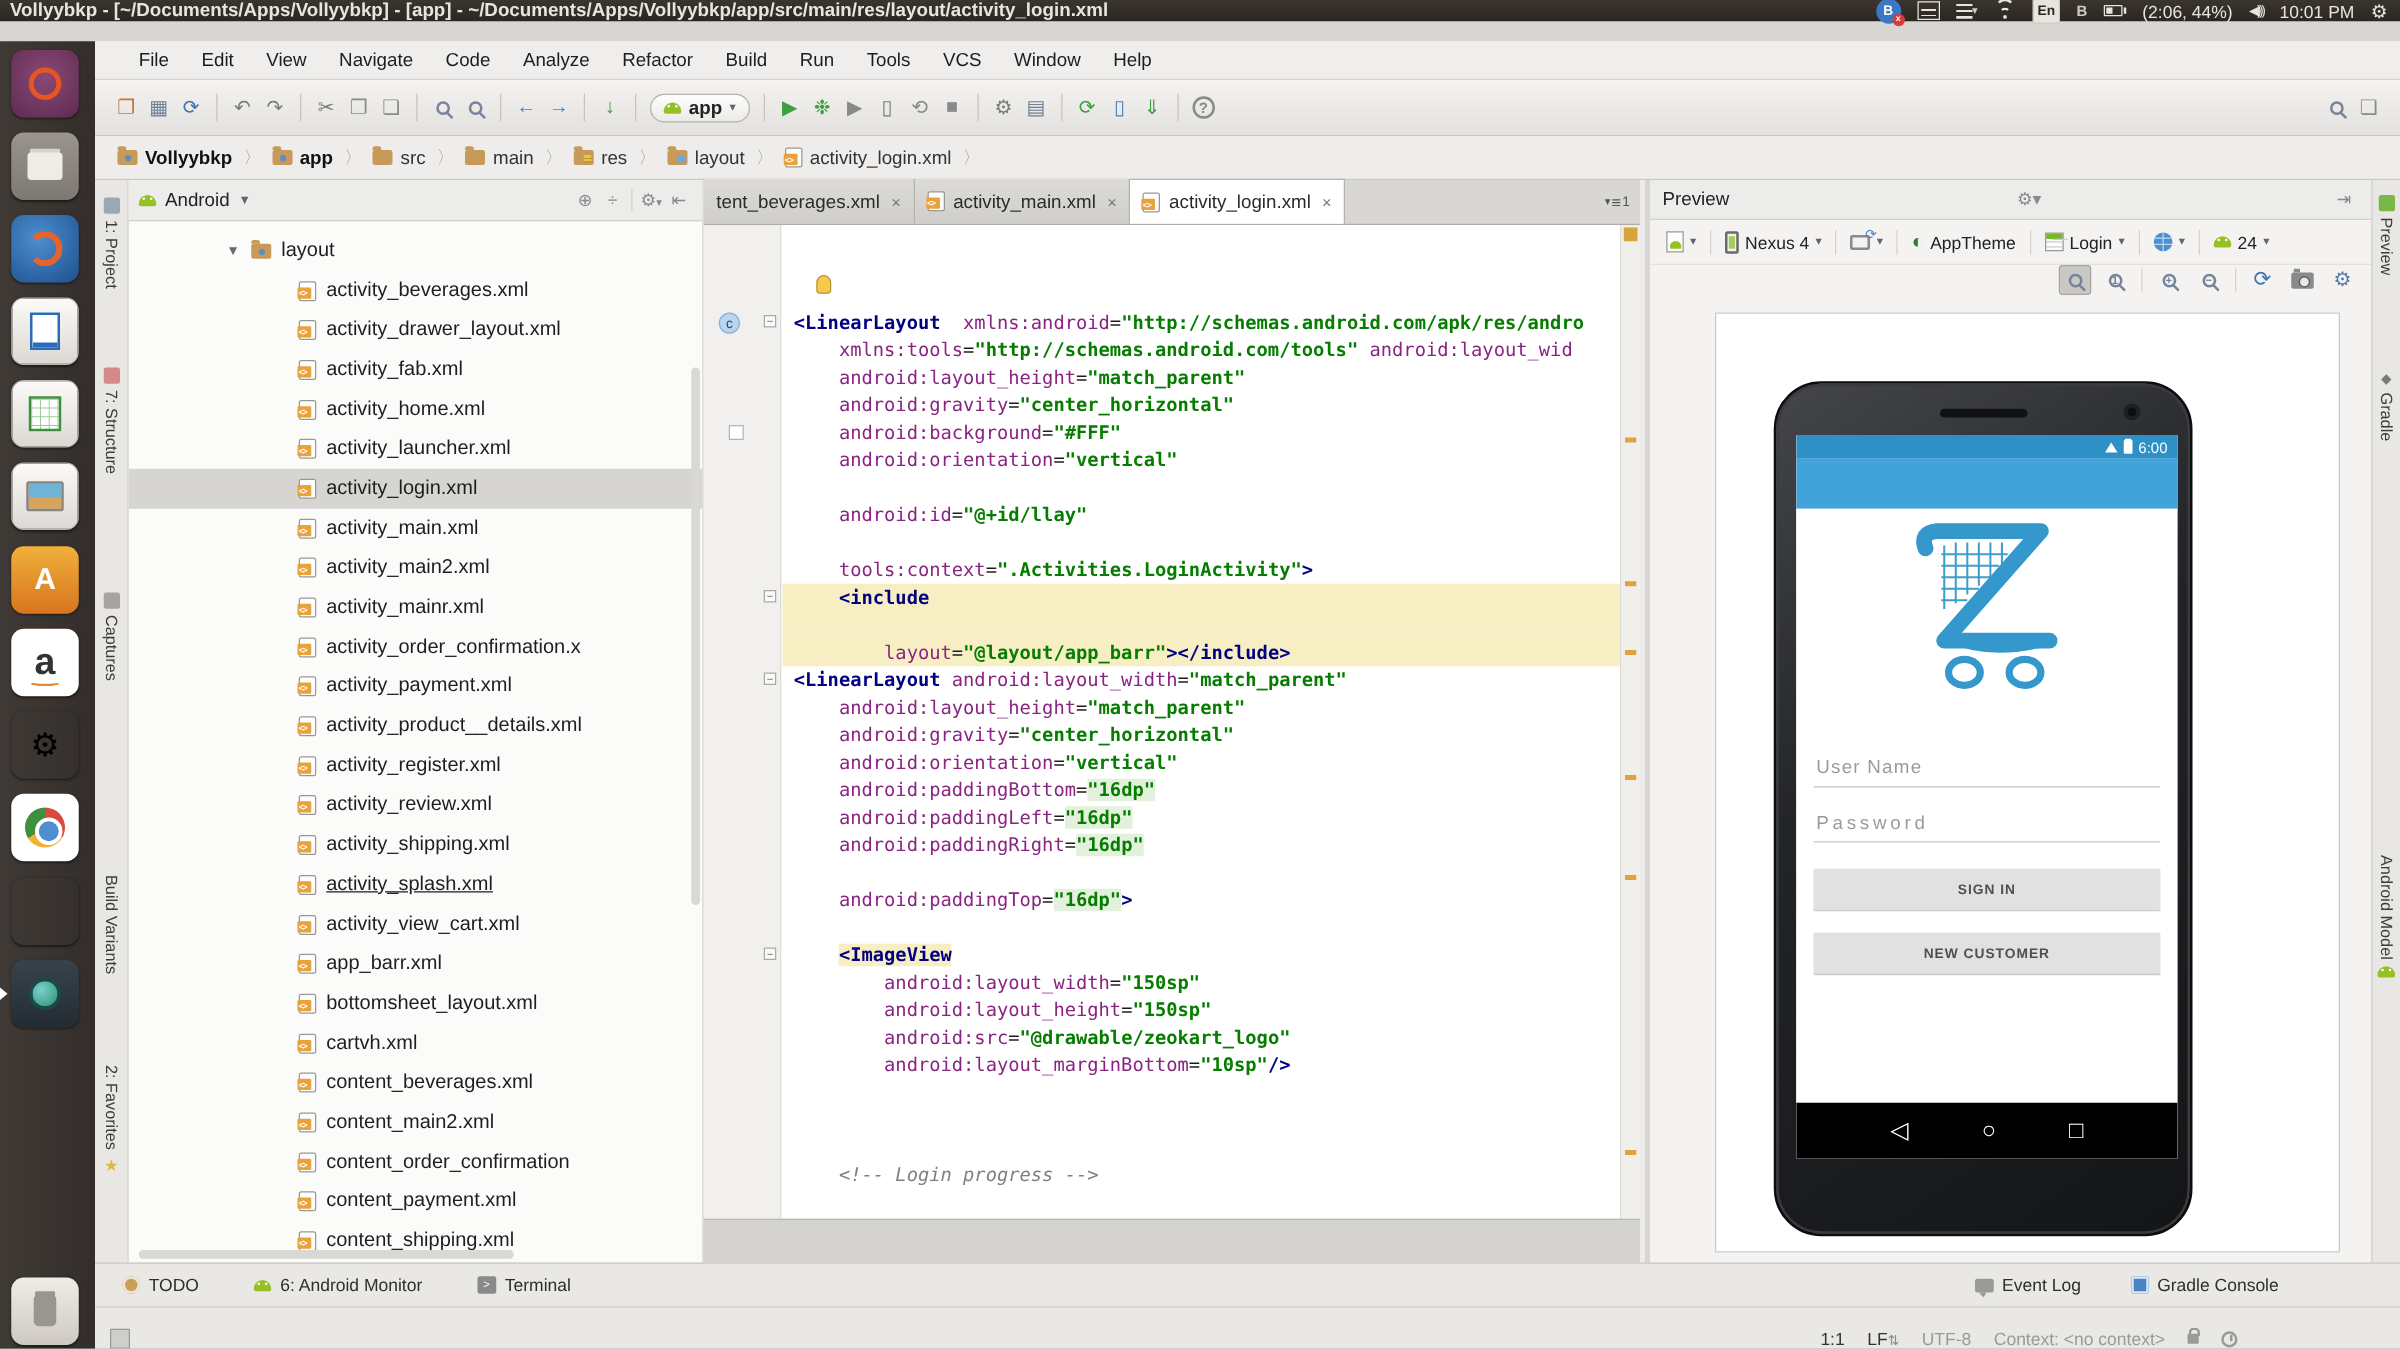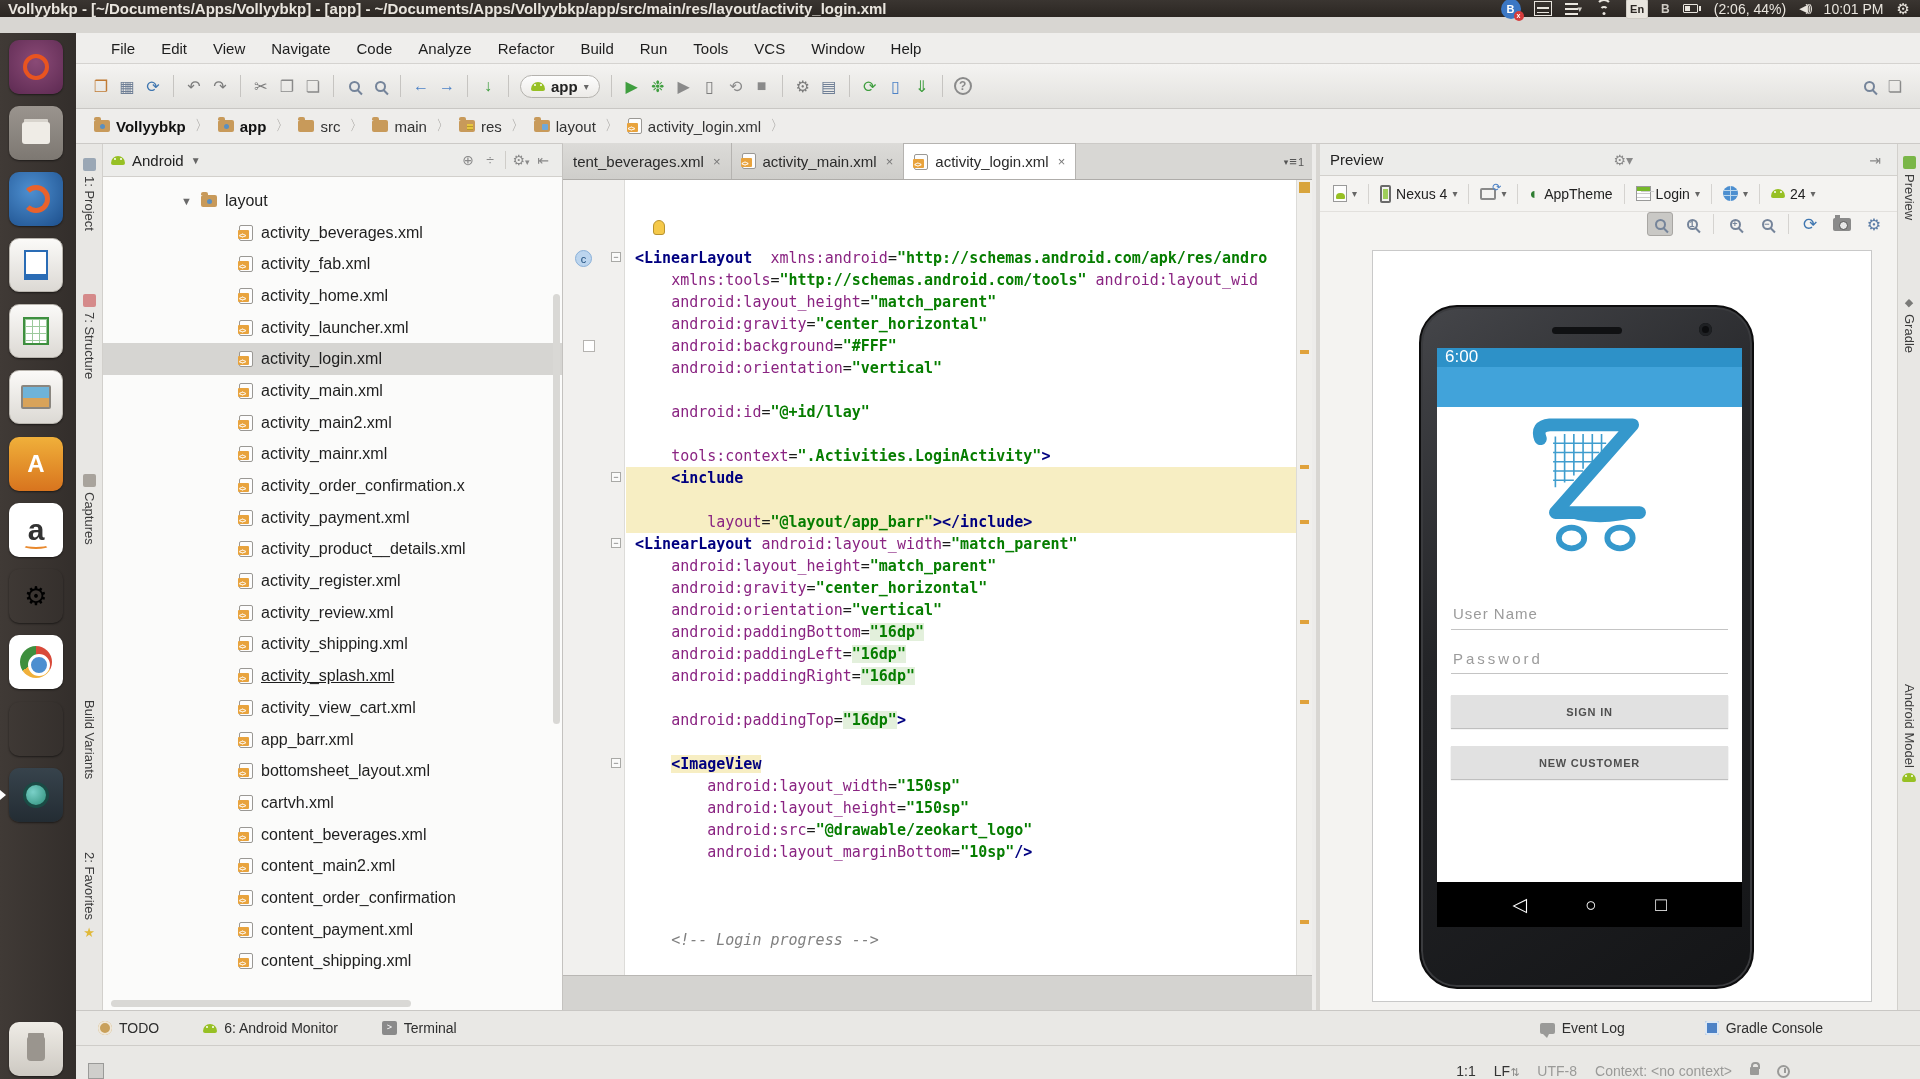--- a/index.html
+++ b/index.html
@@ -160,36 +160,36 @@
   .cam::before{content:"";position:absolute;left:6px;top:3px;width:7px;height:7px;border-radius:50%;background:#e8e8e8;border:1px solid #555;}
   .cam::after{content:"";position:absolute;left:2px;top:-3px;width:5px;height:3px;background:#8a8a8a;}
   #pv-canvas{position:absolute;left:0;top:102px;width:100%;height:764px;overflow:hidden;}
   #surface{position:absolute;left:52px;top:4px;width:500px;height:752px;background:#fff;border:1px solid #c9c9c9;}
 
   
   #phone{position:absolute;left:46px;top:54px;width:335px;height:684px;background:linear-gradient(145deg,#45464a 0%,#232427 40%,#141517 100%);border:2px solid #0d0d0e;border-radius:38px;box-shadow:inset 0 0 0 2px #3a3b3e;}
   #phone .speaker{position:absolute;left:50%;top:20px;transform:translateX(-50%);width:70px;height:7px;background:#101113;border-radius:4px;}
   #phone .fcam{position:absolute;right:40px;top:16px;width:13px;height:13px;border-radius:50%;background:#0c0d0f;box-shadow:inset 0 0 0 3px #1e2023;}
   #screen{position:absolute;left:16px;top:41px;width:305px;height:579px;background:#fff;overflow:hidden;}
-  #sstatus{height:19px;background:#2d91c8;display:flex;align-items:flex-start;justify-content:flex-end;gap:5px;padding:0 8px;color:#fff;font-size:17px;flex-direction:column;}
+  #sstatus{height:19px;background:#2d91c8;display:flex;align-items:center;justify-content:flex-end;gap:5px;padding:0 8px;color:#fff;font-size:12px;}
   .swifi{width:0;height:0;border-left:5px solid transparent;border-right:5px solid transparent;border-bottom:8px solid #fff;}
   .sbatt{width:7px;height:11px;background:#fff;border-radius:1px;box-shadow:0 -2px 0 -1px #fff;}
   #sappbar{height:40px;background:#41a3da;}
   #sbody{height:475px;position:relative;background:#fff;}
   #slogo{position:absolute;left:50%;top:4px;transform:translateX(-50%);}
   .hint{position:absolute;left:16px;font-size:15px;color:#9b9b9b;letter-spacing:1px;}
   .underline{position:absolute;left:14px;right:14px;height:1px;background:#c4c4c4;}
   .sbtn{position:absolute;left:14px;right:14px;height:33px;background:#e1e1e1;display:flex;align-items:center;justify-content:center;font-size:11px;font-weight:bold;color:#4f4f4f;letter-spacing:0.8px;box-shadow:0 1px 1px rgba(0,0,0,.25);}
   #snav{height:45px;background:#000;display:flex;align-items:center;justify-content:space-around;padding:0 46px;color:#fff;font-size:19px;}
 
   
   #toolwindow-bar{position:absolute;left:0;top:977px;width:100%;height:35px;background:#e9e8e5;border-top:1px solid #c9c7c4;display:flex;align-items:center;padding:0 22px 0 22px;font-size:14px;color:#2e2e2e;}
   .twb-item{display:flex;align-items:center;gap:7px;margin-right:44px;}
   .twb-right{margin-left:auto;display:flex;gap:40px;padding-right:75px;}
-  .twb-right .twb-item{margin-right:0;margin-left:40px;}
+  .twb-right .twb-item{margin-right:0;}
   .ic-todo{width:14px;height:14px;border-radius:50%;background:#c9a05a;box-shadow:inset 0 0 0 2px #efe7d8;}
   .ic-term{width:15px;height:14px;background:#8a8a8a;border-radius:2px;color:#fff;font-size:9px;line-height:13px;text-align:center;}
   .ic-bubble{width:15px;height:11px;background:#9a9a98;border-radius:2px;position:relative;}
   .ic-bubble::after{content:"";position:absolute;left:3px;bottom:-4px;border-left:4px solid transparent;border-right:2px solid transparent;border-top:4px solid #9a9a98;}
   .ic-console{width:14px;height:14px;background:#4d82c6;border-radius:2px;box-shadow:inset 0 0 0 2px #dce8f4;}
   #statusbar{position:absolute;left:0;top:1012px;width:100%;height:34px;background:#e9e8e5;border-top:1px solid #cfcdc9;display:flex;align-items:flex-end;padding:0 130px 0 12px;font-size:14px;color:#333;}
   #statusbar .sq{width:16px;height:16px;background:#cfcecb;border:1px solid #9a9a98;}
   #statusbar .right{margin-left:auto;display:flex;align-items:center;gap:18px;}
   .dim{color:#9a9a98;}
   .lock{width:9px;height:8px;background:#9a9a98;border-radius:1px;position:relative;display:inline-block;}
@@ -413,20 +413,24 @@
         </div>
         <div id="tree">
             <div class="t-row" style="padding-left: 78px;">
               <span class="t-arrow">▼</span>
               <span class="fold fdot"></span>
               <span>layout</span>
             </div>
             <div class="t-row" style="padding-left: 136px;">
               <span class="xmlic"></span>
               <span>activity_beverages.xml</span>
+            </div>
+            <div class="t-row" style="padding-left: 136px;">
+              <span class="xmlic"></span>
+              <span>activity_drawer_layout.xml</span>
             </div>
             <div class="t-row" style="padding-left: 136px;">
               <span class="xmlic"></span>
               <span>activity_fab.xml</span>
             </div>
             <div class="t-row" style="padding-left: 136px;">
               <span class="xmlic"></span>
               <span>activity_home.xml</span>
             </div>
             <div class="t-row" style="padding-left: 136px;">

